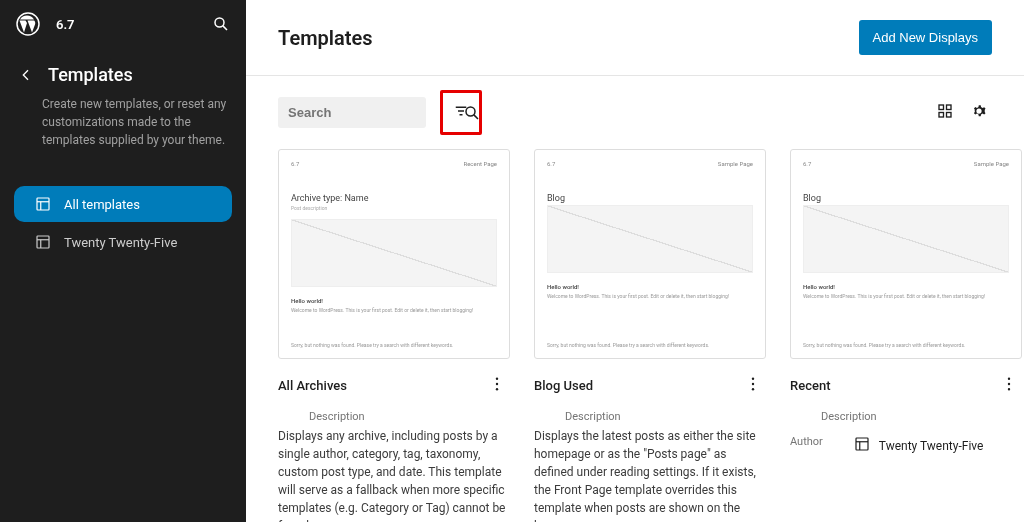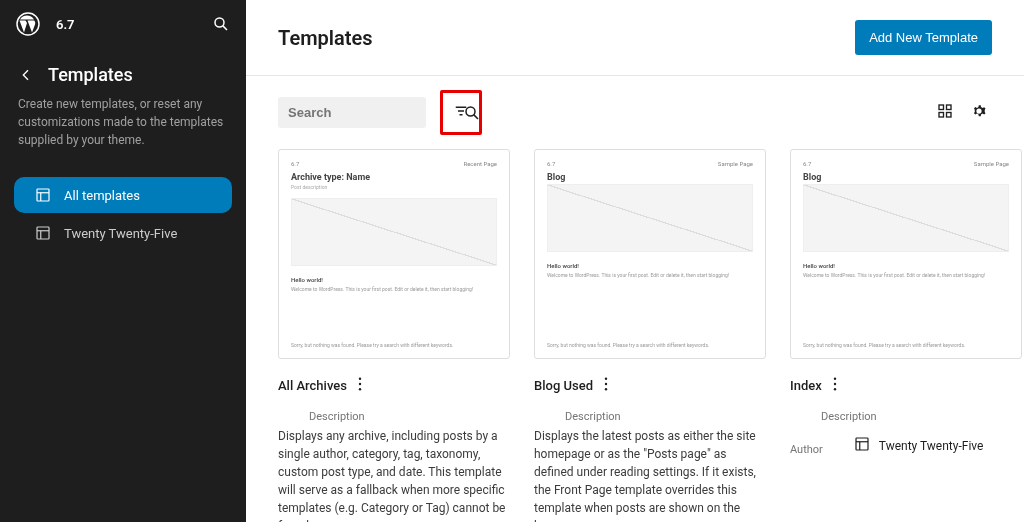--- a/index.html
+++ b/index.html
@@ -7,53 +7,53 @@
 .dark-panel { width: 246px; background: #1e1e1e; color: #e0e0e0; display: flex; flex-direction: column; }
 .topbar { display: flex; align-items: center; padding: 12px 16px; }
 .wp-logo { width: 24px; height: 24px; margin-right: 16px; }
 .wp-logo svg { width: 24px; height: 24px; fill: #fff; }
 .version { font-size: 13px; font-weight: 600; color: #fff; }
 .topbar-spacer { flex: 1; }
 .top-search { width: 18px; height: 18px; }
 .nav-head { display: flex; align-items: center; padding: 16px 16px 10px 18px; }
 .back-ic { width: 16px; height: 16px; margin-right: 14px; }
 .nav-title { font-size: 18px; font-weight: 500; color: #fff; }
-.nav-desc { padding: 0 18px 28px 18px; font-size: 12px; color: #a0a0a0; line-height: 1.5; }
+.nav-desc { padding: 0 18px 37px 18px; font-size: 12px; color: #a0a0a0; line-height: 1.5; margin-left: 24px; }
 .nav-list { list-style: none; padding: 0 14px; }
 .nav-item { display: flex; align-items: center; padding: 9px 20px; border-radius: 10px; font-size: 13px; color: #ccc; cursor: pointer; margin-bottom: 2px; }
 .nav-item.active { background: #007cba; color: #fff; }
 .nav-item .nic { width: 18px; height: 18px; margin-right: 12px; flex-shrink: 0; }
 .main { flex: 1; background: #fff; display: flex; flex-direction: column; overflow: hidden; }
 .main-head { display: flex; align-items: center; justify-content: space-between; padding: 20px 32px; border-bottom: 1px solid #e5e5e5; }
 .main-title { font-size: 20px; font-weight: 600; }
 .btn-primary { background: #007cba; color: #fff; border: none; padding: 10px 14px; border-radius: 3px; font-size: 13px; cursor: pointer; }
 .toolbar { display: flex; align-items: center; padding: 14px 32px; gap: 8px; }
 .searchbox { display: flex; align-items: center; background: #f0f0f0; border-radius: 3px; width: 148px; padding: 0 10px; }
 .searchbox input { border: none; background: transparent; padding: 8px 0; font-size: 13px; flex: 1; outline: none; color: #555; font-weight: bold; }
 .searchbox input::placeholder { color: #757575; }
 .ic { width: 18px; height: 18px; display: inline-block; }
 .filter-hl { border: 3px solid #e60000; padding: 5px; border-radius: 2px; margin-left: 6px; }
 .toolbar-spacer { flex: 1; }
 .vb { background: none; border: none; cursor: pointer; padding: 4px; color: #1e1e1e; }
 .grid { display: flex; gap: 24px; padding: 0 32px 20px 32px; overflow: auto; }
 .card { width: 232px; flex-shrink: 0; }
 .thumb { border: 1px solid #ddd; border-radius: 3px; background: #fff; padding: 10px 12px; height: 210px; font-size: 7px; color: #444; display: flex; flex-direction: column; position: relative; }
 .thumb-top { display: flex; justify-content: space-between; font-size: 6px; color: #888; }
-.thumb-title { font-size: 9px; font-weight: 700; margin: 5px 0 2px 0; }
+.thumb-title { font-size: 9px; font-weight: 400; margin: 26px 0 2px 0; }
 .thumb-sub { font-size: 5px; color: #aaa; margin-bottom: 8px; }
 .thumb-rect { background: #f4f4f4; height: 68px; position: relative; border: 1px solid #eee; }
 .thumb-rect::before { content: ""; position: absolute; inset: 0; background: linear-gradient(to top right, transparent 49.5%, #ddd 49.5%, #ddd 50.5%, transparent 50.5%); }
 .thumb-hw { margin-top: 10px; font-size: 6px; font-weight: 500; }
 .thumb-txt { font-size: 5px; color: #999; margin-top: 3px; line-height: 1.3; }
 .thumb-foot { margin-top: auto; font-size: 5px; color: #999; line-height: 1.3; }
-.card-row { display: flex; align-items: center; margin-top: 12px; }
+.card-row { display: flex; align-items: center; justify-content: space-between; margin-top: 12px; }
 .card-title { font-size: 13px; font-weight: 500; }
 .subhd { font-size: 11px; color: #757575; margin-top: 10px; margin-left: 31px; }
 .card-desc { font-size: 12px; color: #3c3c3c; line-height: 1.5; margin-top: 4px; }
-.arow { display: flex; align-items: flex-end; margin-top: 12px; gap: 30px; }
+.arow { display: flex; align-items: flex-start; margin-top: 12px; gap: 30px; }
 .al { font-size: 11px; color: #757575; }
 .av { display: flex; align-items: center; gap: 8px; font-size: 12px; }
 .dots { width: 18px; height: 18px; }
 </style>
 </head>
 <body>
 
 <div class="dark-panel">
   <div class="topbar">
     <span class="wp-logo">
@@ -100,21 +100,21 @@
           </svg>
       </span>
       <span>Twenty Twenty-Five</span>
     </li>
   </ul>
 </div>
 
 <div class="main">
   <div class="main-head">
     <h1 class="main-title">Templates</h1>
-    <button class="btn-primary">Add New Template</button>
+    <button class="btn-primary">Add New Displays</button>
   </div>
 
   <div class="toolbar">
     <div class="searchbox">
       <input type="text" placeholder="Search" style="">
       <span class="ic">
         <svg viewBox="0 0 24 24" width="18" height="18" fill="none" stroke="#1e1e1e" stroke-width="2">
             <circle cx="10" cy="10" r="6"></circle>
             <line x1="20" y1="20" x2="14.5" y2="14.5"></line>
           </svg>
@@ -205,21 +205,21 @@
             <span>6.7</span>
             <span>Sample Page</span>
           </div>
     <div class="thumb-title">Blog</div>
     <div class="thumb-rect"></div>
     <div class="thumb-hw">Hello world!</div>
     <div class="thumb-txt">Welcome to WordPress. This is your first post. Edit or delete it, then start blogging!</div>
     <div class="thumb-foot">Sorry, but nothing was found. Please try a search with different keywords.</div>
   </div>
         <div class="card-row">
-       <span class="card-title">Index</span>
+       <span class="card-title">Recent</span>
        <button class="vb"><span class="dots"><svg viewBox="0 0 24 24" width="18" height="18" fill="#1e1e1e">
                 <circle cx="12" cy="5" r="1.6"></circle>
                 <circle cx="12" cy="12" r="1.6"></circle>
                 <circle cx="12" cy="19" r="1.6"></circle>
               </svg></span></button>
      </div>
      <div class="subhd">Description</div>
      <div class="arow">
        <span class="al">Author</span>
        <span class="av">

